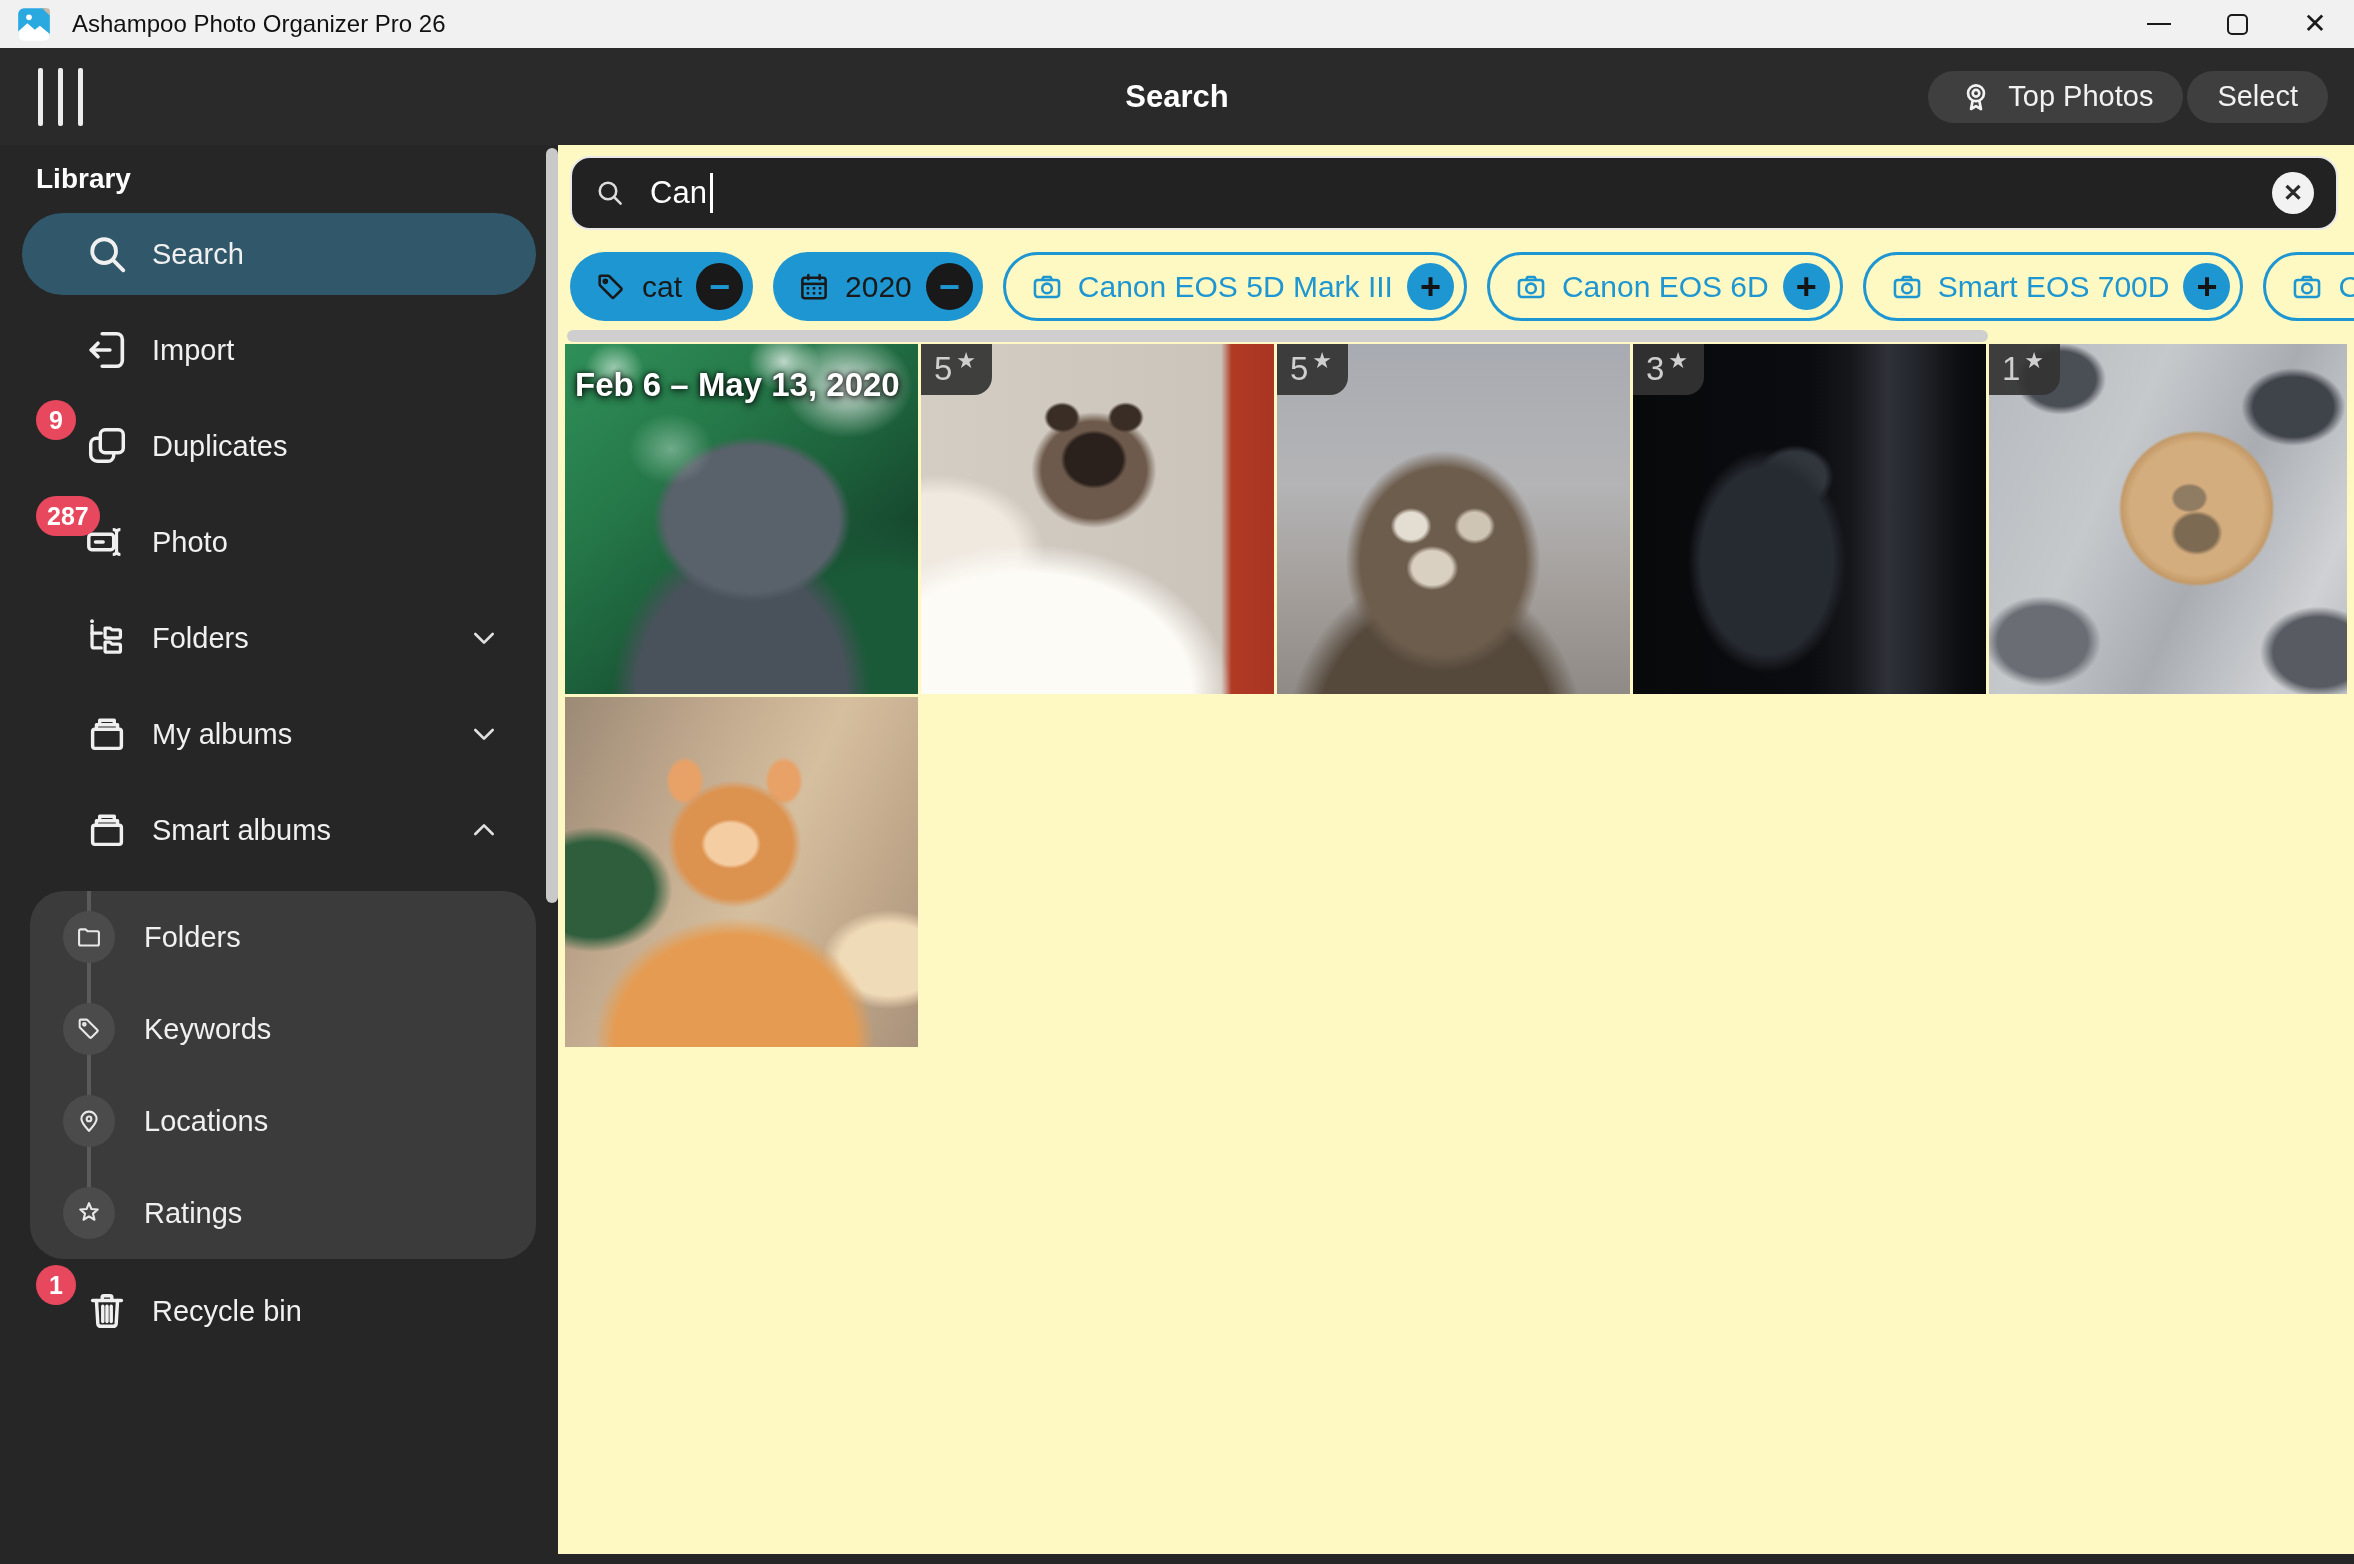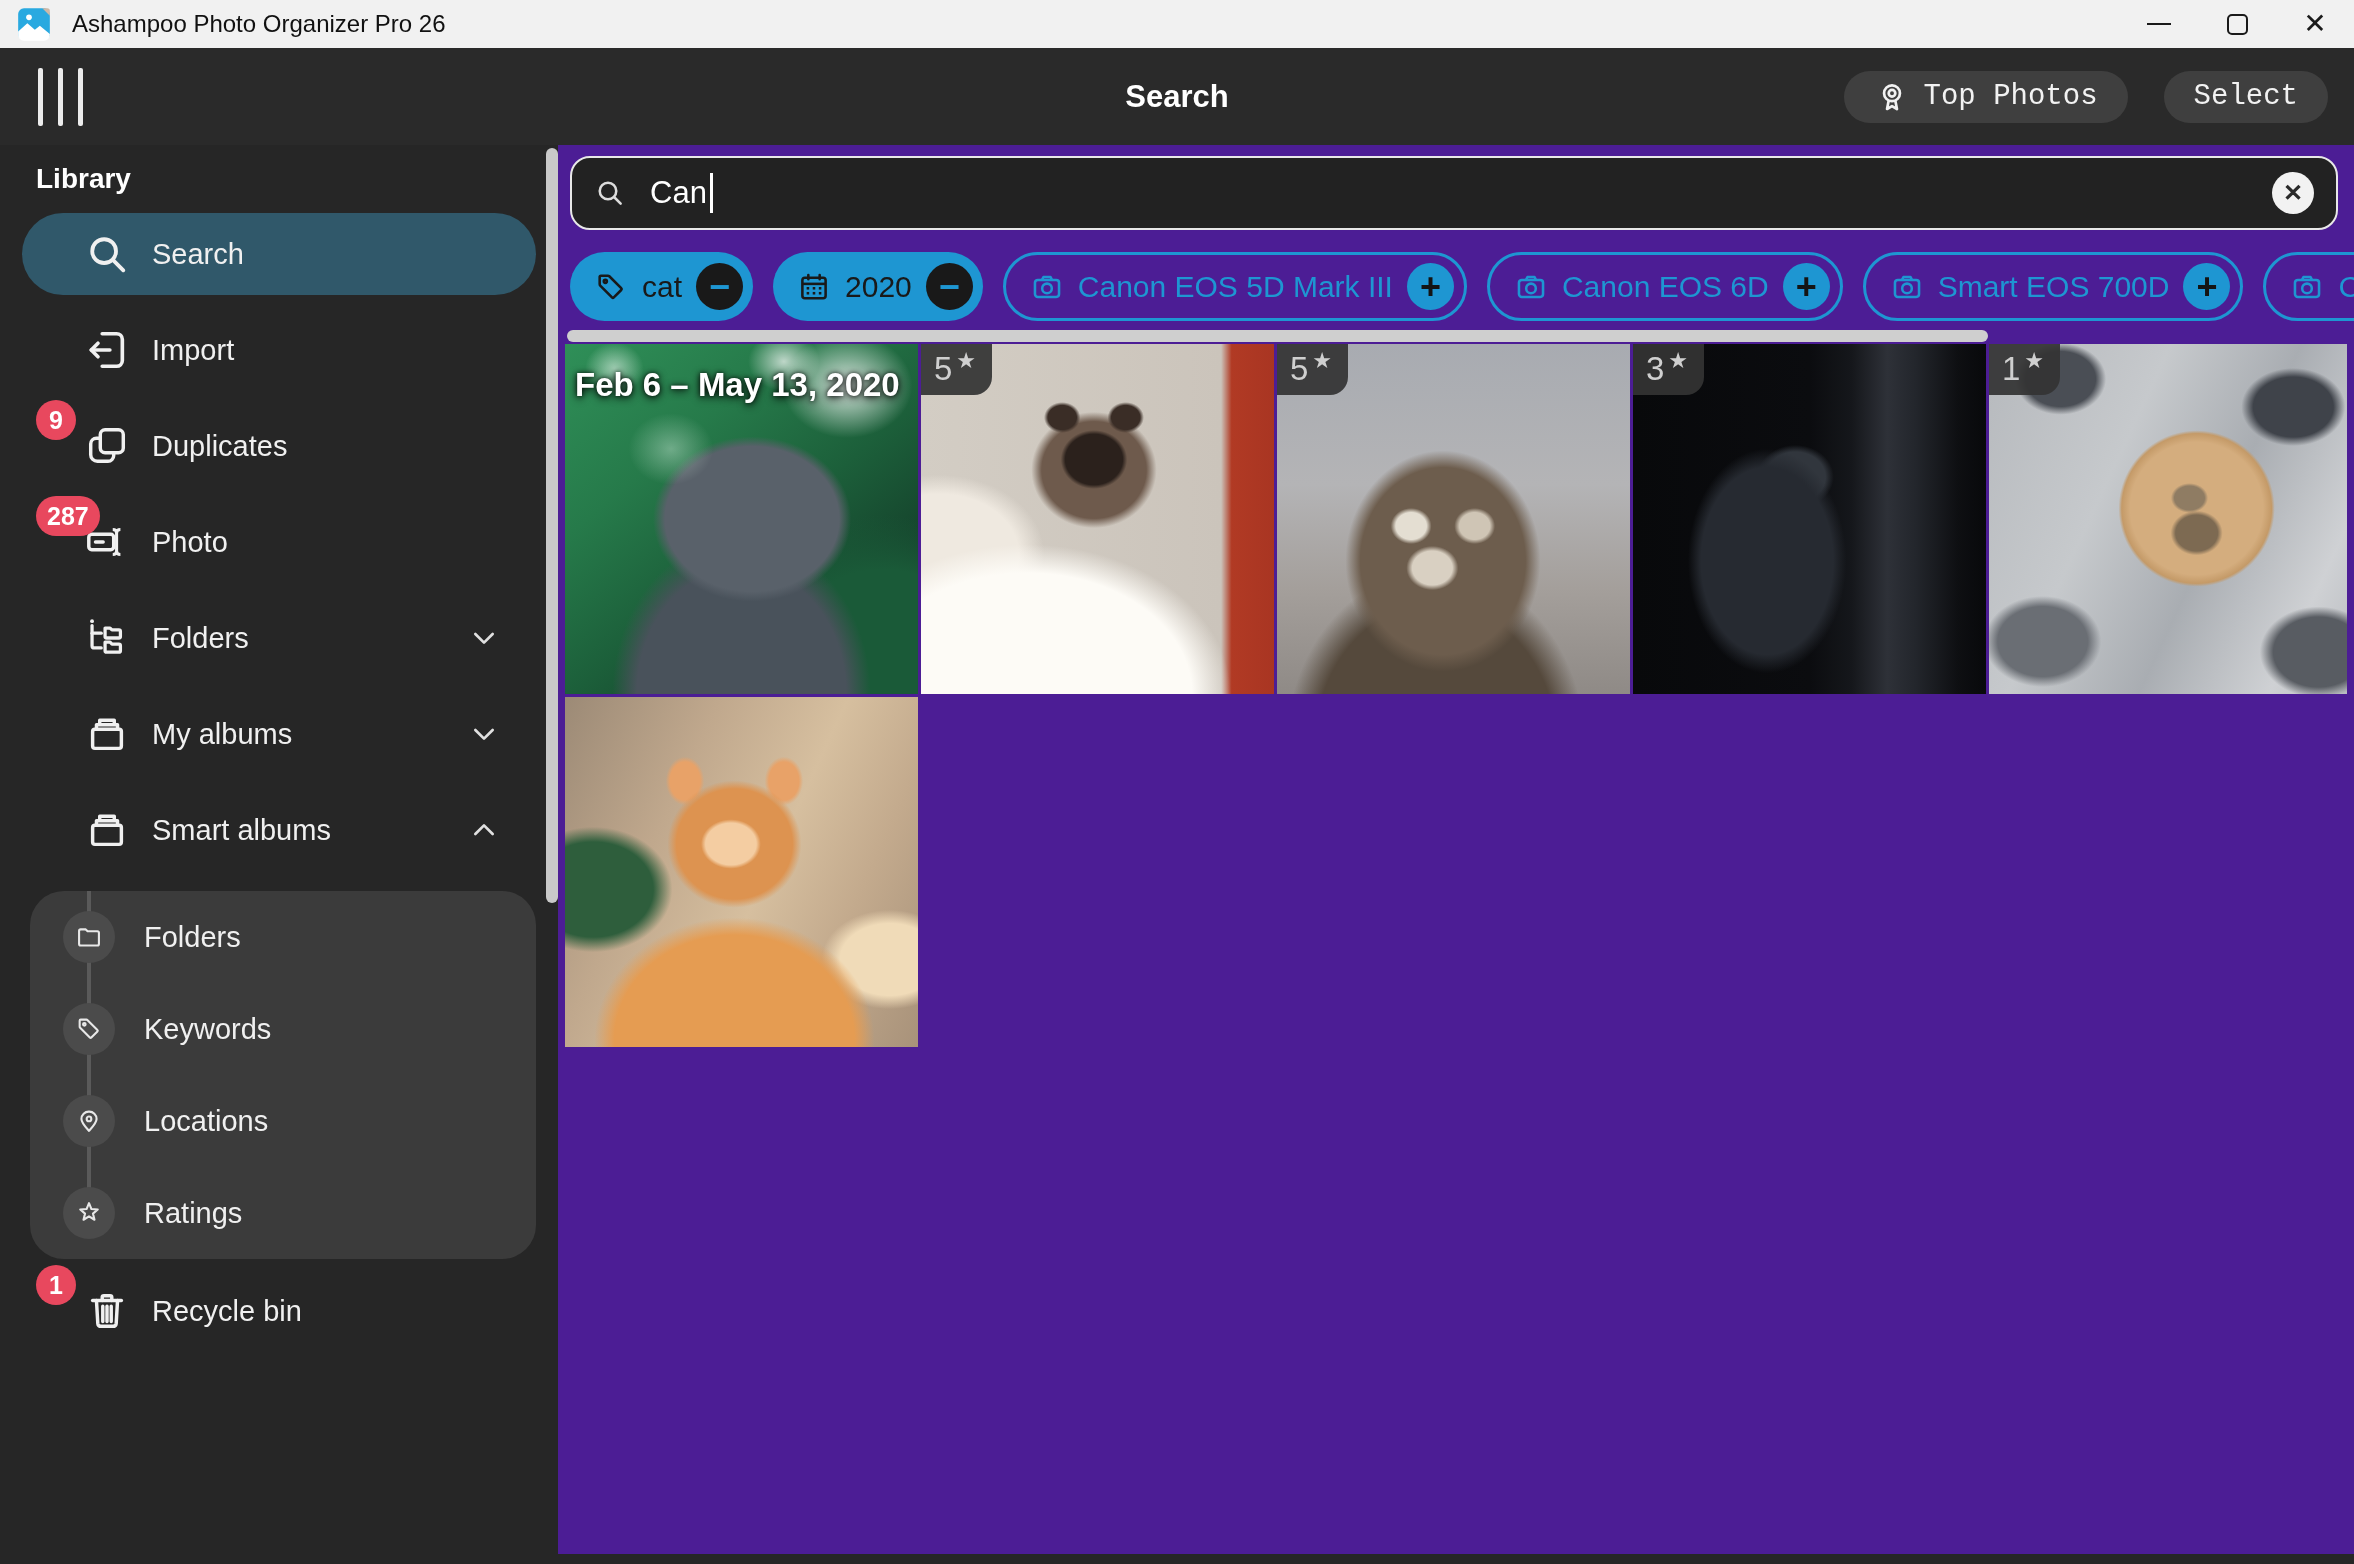--- a/index.html
+++ b/index.html
@@ -15,21 +15,21 @@
   .win-btn { width:78px; height:100%; display:flex; align-items:center; justify-content:center; color:#1a1a1a; cursor:default; }
   .win-line { width:24px; height:2.5px; background:#1a1a1a; }
   .win-box { width:21px; height:21px; border:2.5px solid #1a1a1a; border-radius:5px; }
   .win-x { font-size:28px; line-height:1; }
 
   
   .topbar { height:97px; background:#2a2a2a; position:relative; display:flex; align-items:center; }
   .hamburger { display:flex; gap:15px; margin-left:38px; cursor:pointer; }
   .hamburger span { width:5px; height:58px; background:#ececec; border-radius:2px; }
   .page-title { position:absolute; left:50%; transform:translateX(-50%); font-size:31px; font-weight:700; color:#fff; }
-  .topbar-actions { margin-left:auto; display:flex; gap:36px; margin-right:26px;font-family:Liberation Mono, monospace; }
+  .topbar-actions { margin-left:auto; display:flex; gap:4px; margin-right:26px; }
   .pill-btn { height:52px; border-radius:26px; background:#3f3f3f; color:#f2f2f2; font-size:29px;
               display:flex; align-items:center; gap:14px; padding:0 30px; cursor:pointer; }
   .pill-btn .award { width:36px; height:36px; color:#f2f2f2; }
 
   
   .shell { display:flex; height:1409px; }
 
   
   .sidebar { width:558px; position:relative; flex:none; background:#262626; }
   .lib-heading { height:61px; padding:18px 0 0 36px; font-size:28px; font-weight:700; color:#fff; }
@@ -49,21 +49,21 @@
   .smart-connector { position:absolute; left:57px; top:0; width:4px; height:324px; background:#5a5a5a; }
   .connector-stub { position:absolute; left:87px; top:898px; width:4px; height:42px; background:#5a5a5a; }
   .sub-row { height:92px; display:flex; align-items:center; padding-left:33px; position:relative; cursor:pointer; }
   .sub-icon { width:52px; height:52px; border-radius:50%; background:#4b4b4b; display:flex; align-items:center;
               justify-content:center; margin-right:29px; flex:none; color:#e8e8e8; }
   .sub-icon svg { width:28px; height:28px; }
   .recycle-row { margin-top:4px; }
   .side-scrollbar { position:absolute; right:0; top:3px; width:12px; height:755px; background:#c9c9c9; border-radius:6px; }
 
   
-  .main { flex:1; position:relative; background:#4c1d95; min-width:0; }
+  .main { flex:1; position:relative; background:#fef9c3; min-width:0; }
   .searchbox { margin:11px 16px 0 12px; height:74px; border:2px solid #e8e8e8; border-radius:20px;
                display:flex; align-items:center; padding:0 22px; background:#222; }
   .searchbox .mag { width:32px; height:32px; color:#dcdcdc; margin-right:24px; flex:none; }
   .search-text { font-size:31px; color:#fff; }
   .caret { display:inline-block; width:3px; height:40px; background:#fff; margin-left:3px; vertical-align:-8px; }
   .clear-btn { margin-left:auto; width:42px; height:42px; border-radius:50%; background:#f2f2f2; color:#2a2a2a;
                font-size:24px; font-weight:700; display:flex; align-items:center; justify-content:center; cursor:pointer; }
 
   .chips { margin:22px 0 0 12px; display:flex; gap:20px; overflow:hidden; white-space:nowrap; }
   .chip { height:69px; border-radius:36px; display:flex; align-items:center; gap:14px; padding:0 10px 0 24px;

